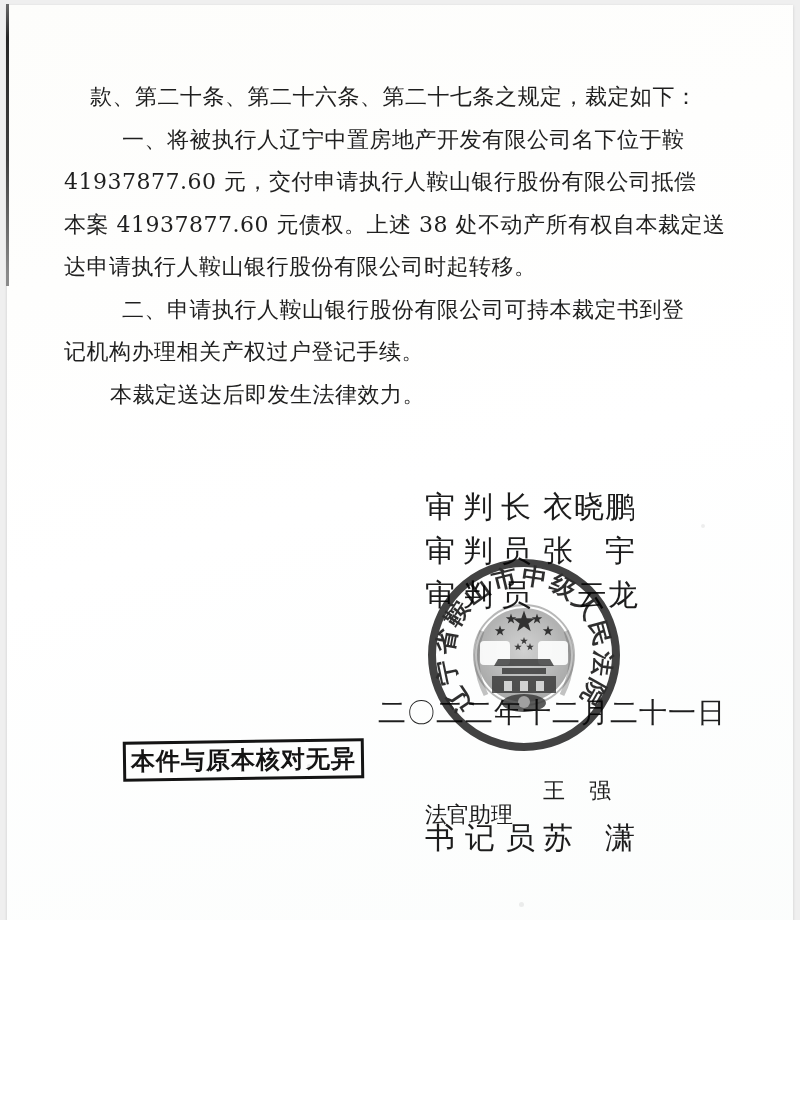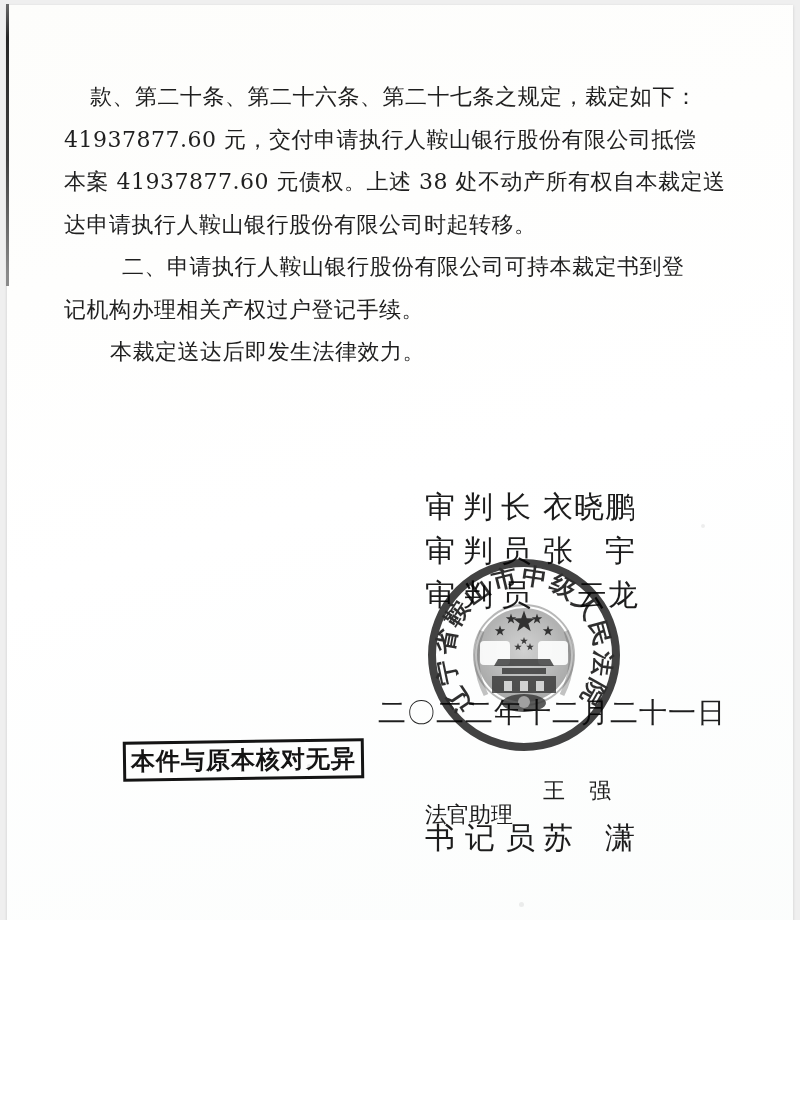--- a/index.html
+++ b/index.html
@@ -66,20 +66,21 @@
 </style>
 </head>
 <body>
 
 <div class="screenshot">
   <div class="page"></div>
   <div class="left-edge-line"></div>
 
   <div class="body-text">
     <div class="line pad-first">款、第二十条、第二十六条、第二十七条之规定，裁定如下：</div>
+    <div class="line pad-para">一、将被执行人辽宁中置房地产开发有限公司名下位于鞍</div>
     <div class="line">41937877.60 元，交付申请执行人鞍山银行股份有限公司抵偿</div>
     <div class="line">本案 41937877.60 元债权。上述 38 处不动产所有权自本裁定送</div>
     <div class="line">达申请执行人鞍山银行股份有限公司时起转移。</div>
     <div class="line pad-para">二、申请执行人鞍山银行股份有限公司可持本裁定书到登</div>
     <div class="line">记机构办理相关产权过户登记手续。</div>
     <div class="line pad-small">本裁定送达后即发生法律效力。</div>
   </div>
 
   <div class="sig sig-j1">
     <span class="lbl">审判长</span>

